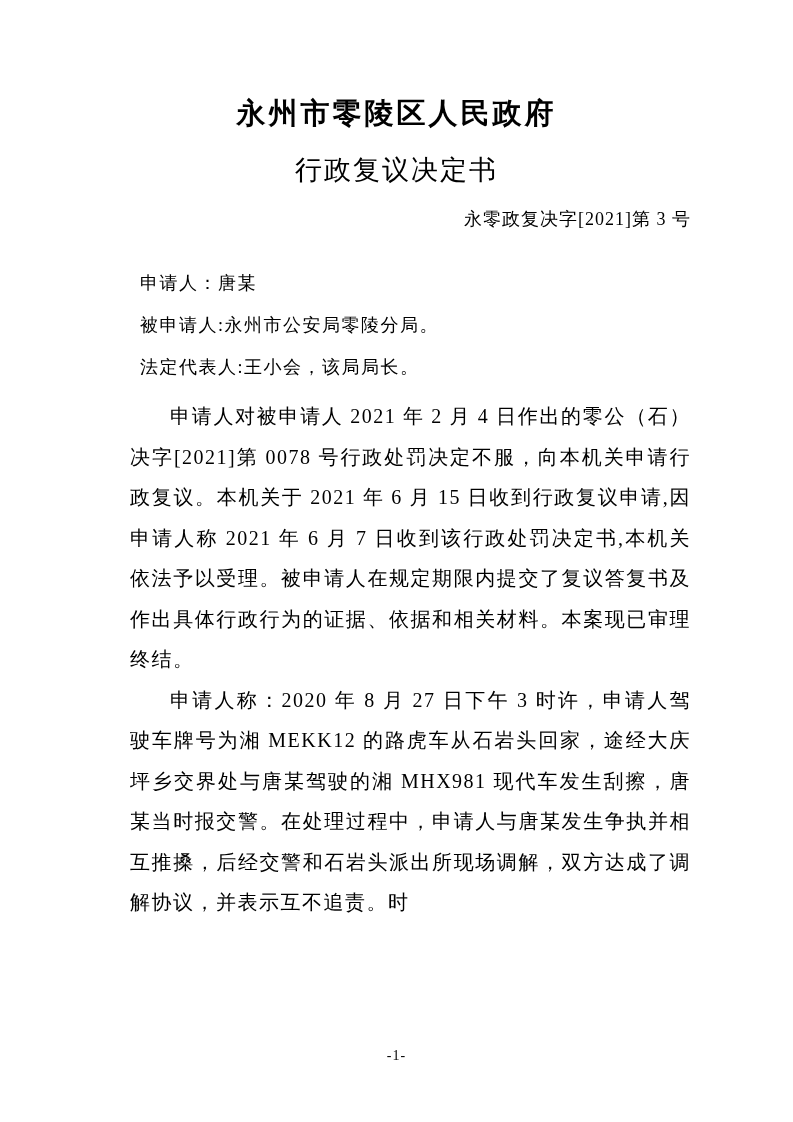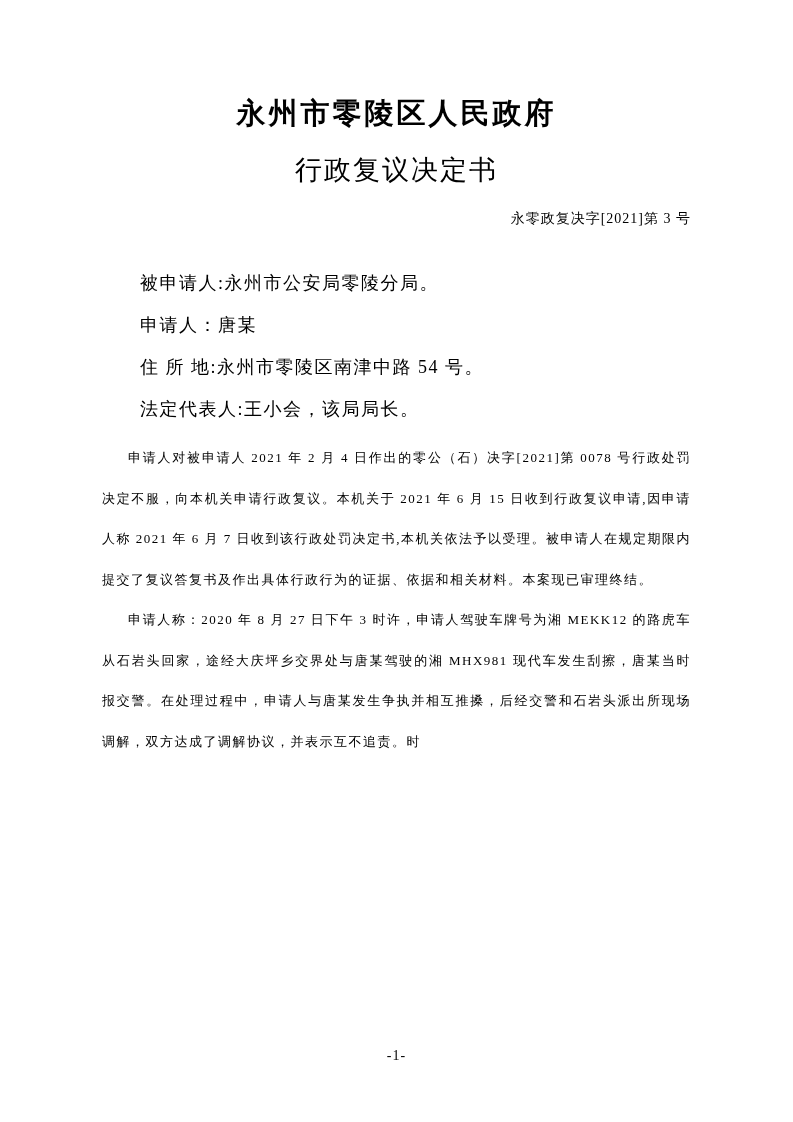--- a/index.html
+++ b/index.html
@@ -31,44 +31,45 @@
     text-align: center;
     font-family: Liberation Sans, sans-serif;
     font-weight: normal;
     font-size: 27px;
     letter-spacing: 2px;
     line-height: 40px;
     margin-bottom: 14px;
   }
   .doc-number {
     text-align: right;
-    font-size: 14px;
+    font-size: 18px;
     line-height: 30px;
     letter-spacing: 1px;
     margin-bottom: 28px;
   }
   .parties {
     padding-left: 38px;
     margin-bottom: 8px;
   }
   .party-line {
     font-size: 18px;
     line-height: 42px;
     letter-spacing: 1.5px;
     white-space: nowrap;
   }
   .body-text {
     width: 589px;
   }
   .paragraph {
-    font-size: 13px;
+    font-size: 20px;
     line-height: 40.5px;
     letter-spacing: 1.5px;
     text-align: justify;
     text-indent: 2em;
+    margin-left: 28px;
   }
   .page-number {
     position: absolute;
     left: 0;
     right: 0;
     bottom: 58px;
     text-align: center;
     font-size: 14px;
     letter-spacing: 1px;
   }
@@ -78,23 +79,22 @@
 
 <div class="page">
 
   <h1 class="title">永州市零陵区人民政府</h1>
 
   <h2 class="subtitle">行政复议决定书</h2>
 
   <div class="doc-number">永零政复决字[2021]第 3 号</div>
 
   <div class="parties">
+    <p class="party-line">申请人：唐某</p>
     <p class="party-line">被申请人:永州市公安局零陵分局。</p>
-    <p class="party-line">申请人：唐某</p>
-    <p class="party-line">住 所 地:永州市零陵区南津中路 54 号。</p>
     <p class="party-line">法定代表人:王小会，该局局长。</p>
   </div>
 
   <div class="body-text">
     <p class="paragraph">申请人对被申请人 2021 年 2 月 4 日作出的零公（石）决字[2021]第 0078 号行政处罚决定不服，向本机关申请行政复议。本机关于 2021 年 6 月 15 日收到行政复议申请,因申请人称 2021 年 6 月 7 日收到该行政处罚决定书,本机关依法予以受理。被申请人在规定期限内提交了复议答复书及作出具体行政行为的证据、依据和相关材料。本案现已审理终结。</p>
     <p class="paragraph">申请人称：2020 年 8 月 27 日下午 3 时许，申请人驾驶车牌号为湘 MEKK12 的路虎车从石岩头回家，途经大庆坪乡交界处与唐某驾驶的湘 MHX981 现代车发生刮擦，唐某当时报交警。在处理过程中，申请人与唐某发生争执并相互推搡，后经交警和石岩头派出所现场调解，双方达成了调解协议，并表示互不追责。时</p>
   </div>
 
   <div class="page-number">-1-</div>
 

